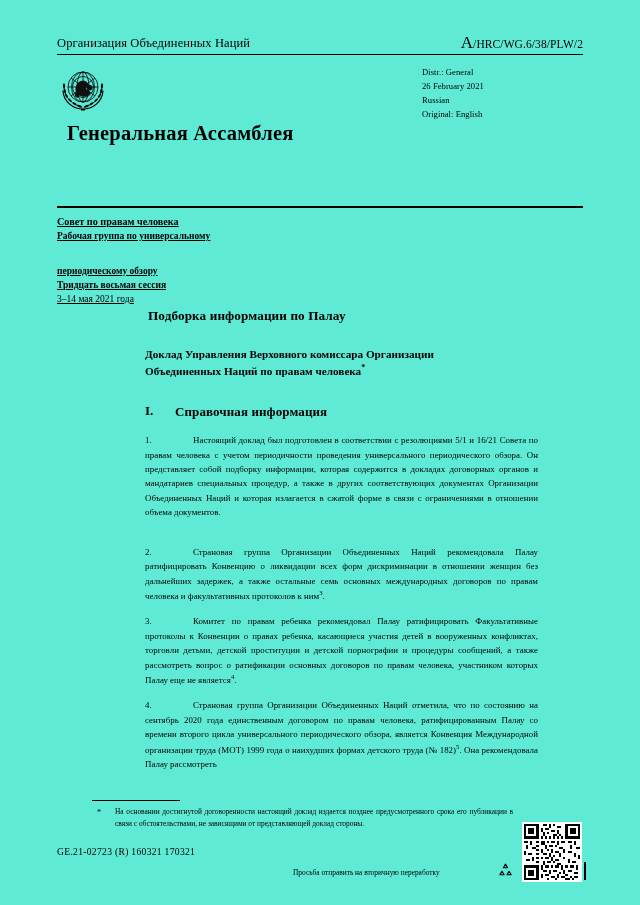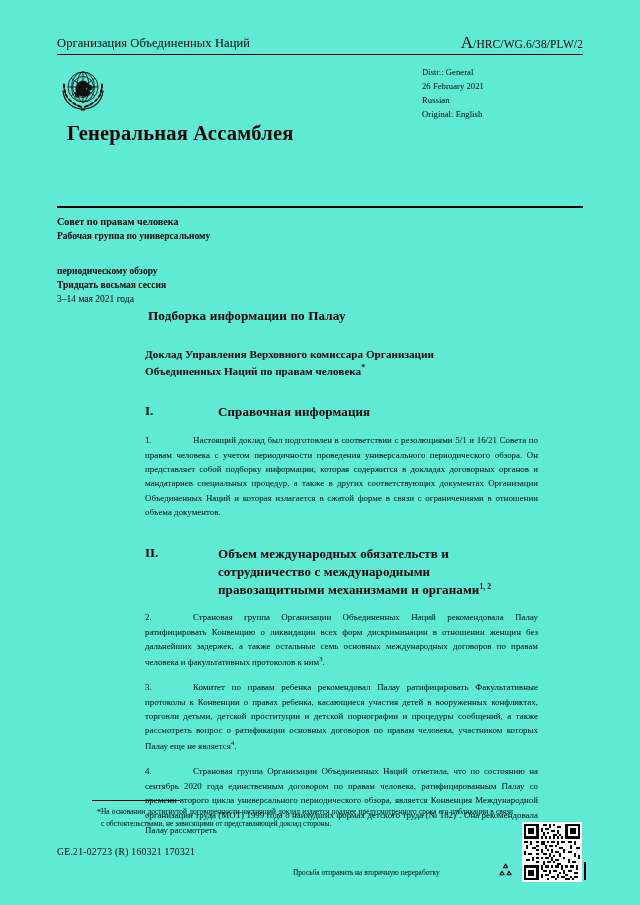--- a/index.html
+++ b/index.html
@@ -94,20 +94,21 @@
   }
 
   
   .council-block {
     position: absolute;
     left: 57px;
     top: 214px;
     width: 330px;
     font-size: 9.5px;
     line-height: 1.5;
+    text-decoration: underline;
   }
   .council-block .l1 { font-size: 10.2px; font-weight: bold; }
   .council-block .l2 { font-weight: bold; }
   .council-block .l3 { font-weight: bold; margin-top: 20px; }
   .council-block .l4 { font-weight: bold; }
   .council-block .l5 { font-weight: normal; }
 
   
   .body-col {
     position: absolute;
@@ -140,21 +141,20 @@
   .section-num {
     flex: 0 0 30px;
     font-size: 13px;
     font-weight: bold;
   }
   .section-title {
     font-size: 13px;
     font-weight: bold;
     line-height: 1.38;
     letter-spacing: 0.1px;
-    margin-left: 43px;
   }
   .section-title sup {
     font-size: 7.6px;
     font-weight: bold;
     vertical-align: super;
   }
 
   .para {
     font-size: 8.9px;
     line-height: 1.62;
@@ -195,21 +195,21 @@
     text-align: justify;
   }
   .footnote .fmark {
     position: absolute;
     left: 0px;
     top: 1px;
     font-size: 8px;
   }
   .footnote .ftext {
     display: block;
-    margin-left: 4px;
+    margin-left: 18px;
   }
 
   
   .footer-code {
     position: absolute;
     left: 57px;
     top: 846px;
     font-size: 9.6px;
     letter-spacing: 0.3px;
     white-space: nowrap;
@@ -329,24 +329,20 @@
       <div class="section-num">I.</div>
       <div class="section-title">Справочная информация</div>
     </div>
 
     <p class="para">
       <span class="pnum">1.</span><span class="lead"></span><span>Настоящий доклад был подготовлен в соответствии с резолюциями 5/1 и 16/21 Совета по правам человека с учетом периодичности проведения универсального периодического обзора. Он представляет собой подборку информации, которая содержится в докладах договорных органов и мандатариев специальных процедур, а также в других соответствующих документах Организации Объединенных Наций и которая излагается в сжатой форме в связи с ограничениями в отношении объема документов.</span>
     </p>
 
     <div class="sec2-gap"></div>
 
-    <div class="section-head">
-      <div class="section-num">II.</div>
-      <div class="section-title"><span>Объем международных обязательств и сотрудничество с международными правозащитными механизмами и органами</span><sup>1, 2</sup></div>
-    </div>
 
     <p class="para">
       <span class="pnum">2.</span><span class="lead"></span><span>Страновая группа Организации Объединенных Наций рекомендовала Палау ратифицировать Конвенцию о ликвидации всех форм дискриминации в отношении женщин без дальнейших задержек, а также остальные семь основных международных договоров по правам человека и факультативных протоколов к ним</span><sup>3</sup><span>.</span>
     </p>
 
     <p class="para">
       <span class="pnum">3.</span><span class="lead"></span><span>Комитет по правам ребенка рекомендовал Палау ратифицировать Факультативные протоколы к Конвенции о правах ребенка, касающиеся участия детей в вооруженных конфликтах, торговли детьми, детской проституции и детской порнографии и процедуры сообщений, а также рассмотреть вопрос о ратификации основных договоров по правам человека, участником которых Палау еще не является</span><sup>4</sup><span>.</span>
     </p>
 
     <p class="para">

